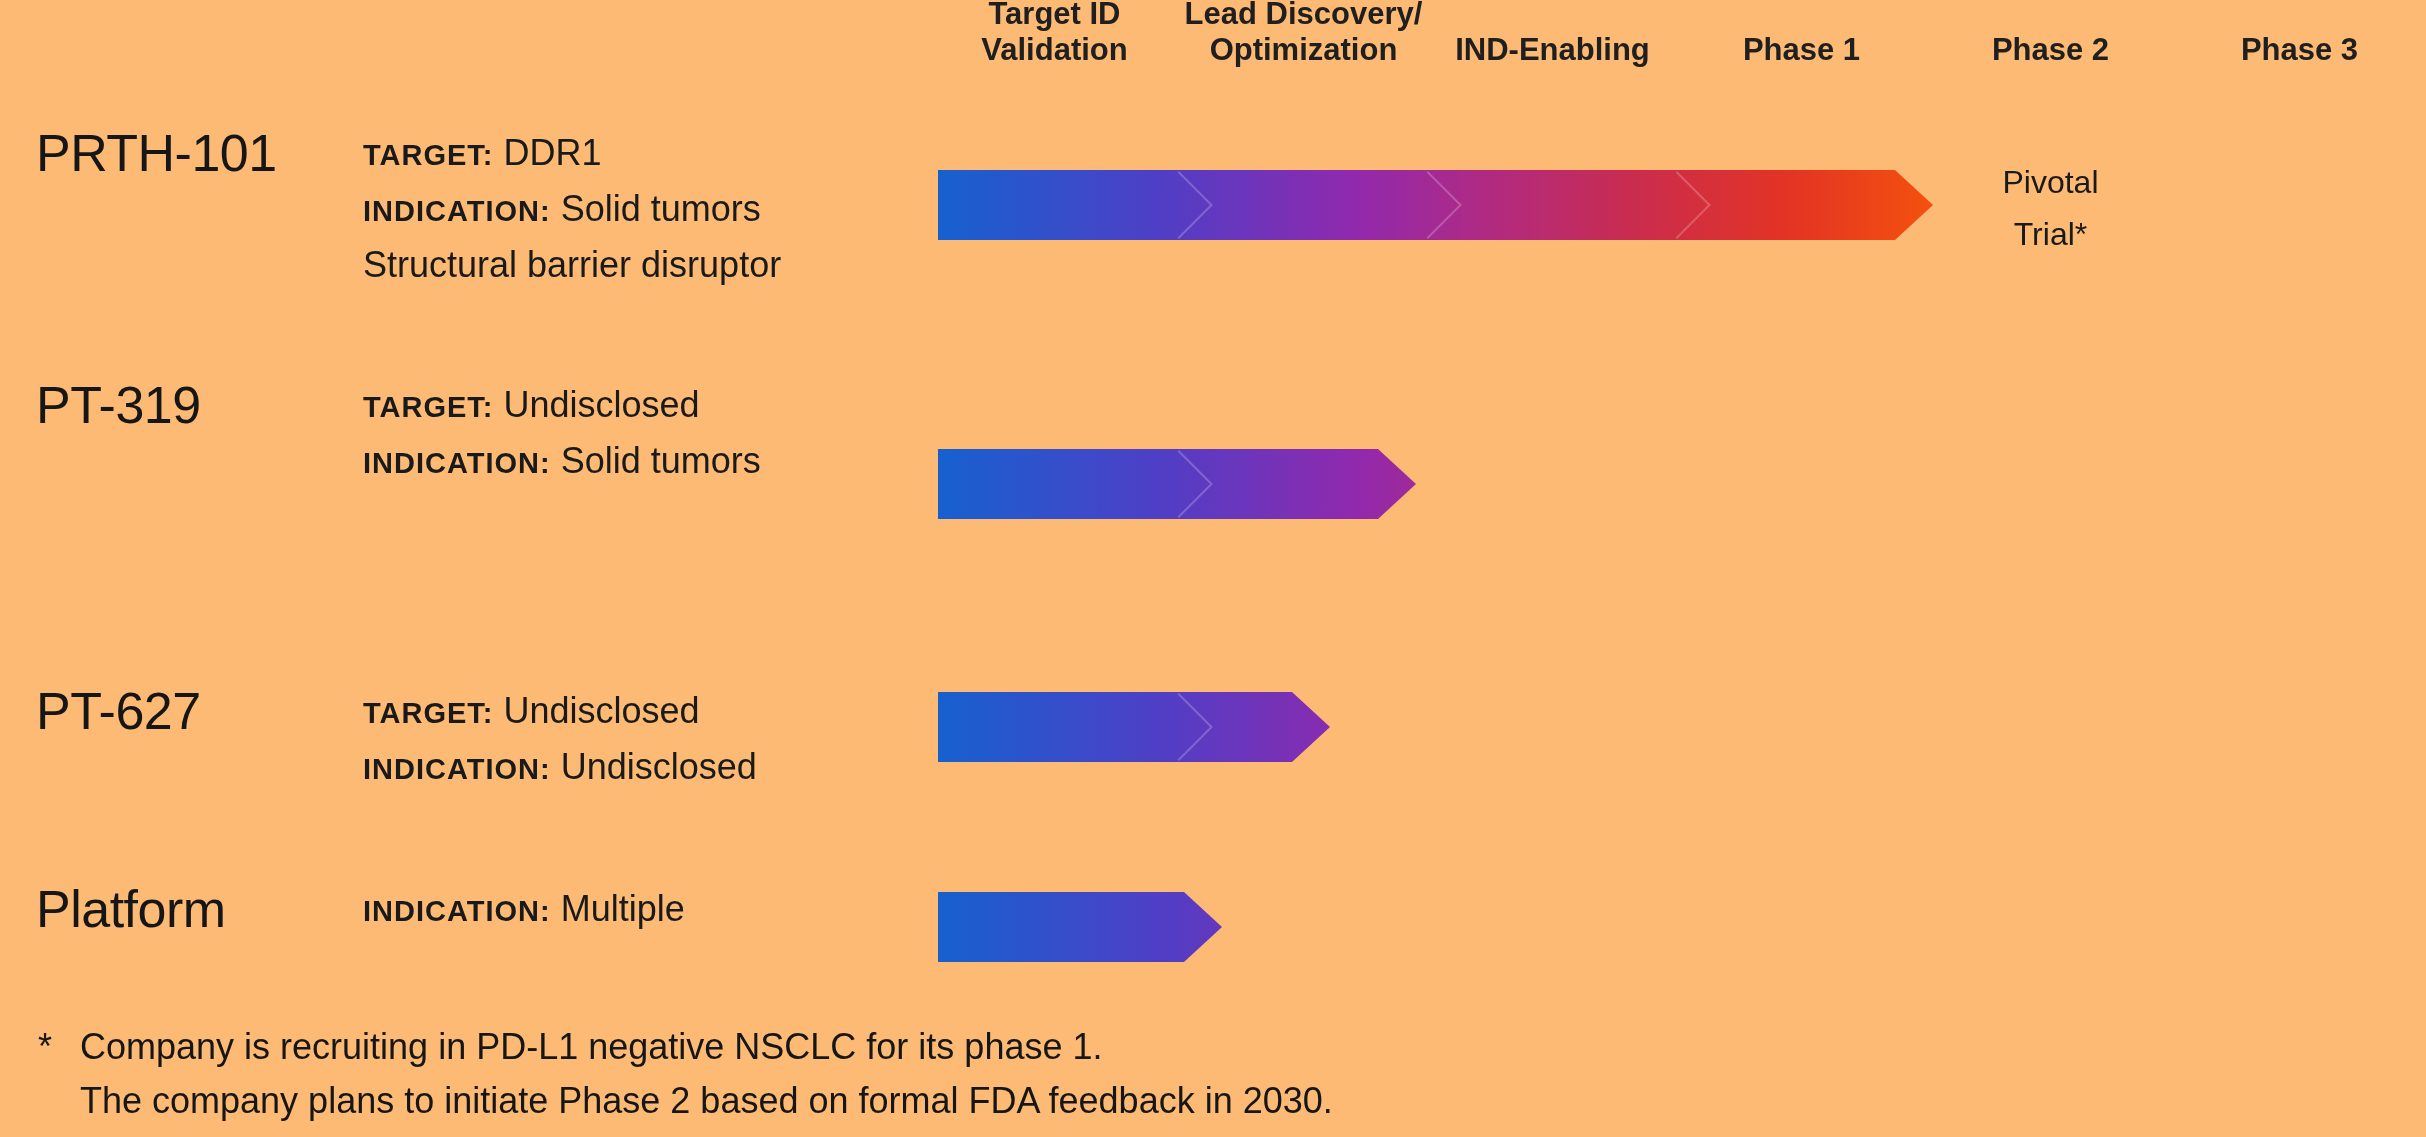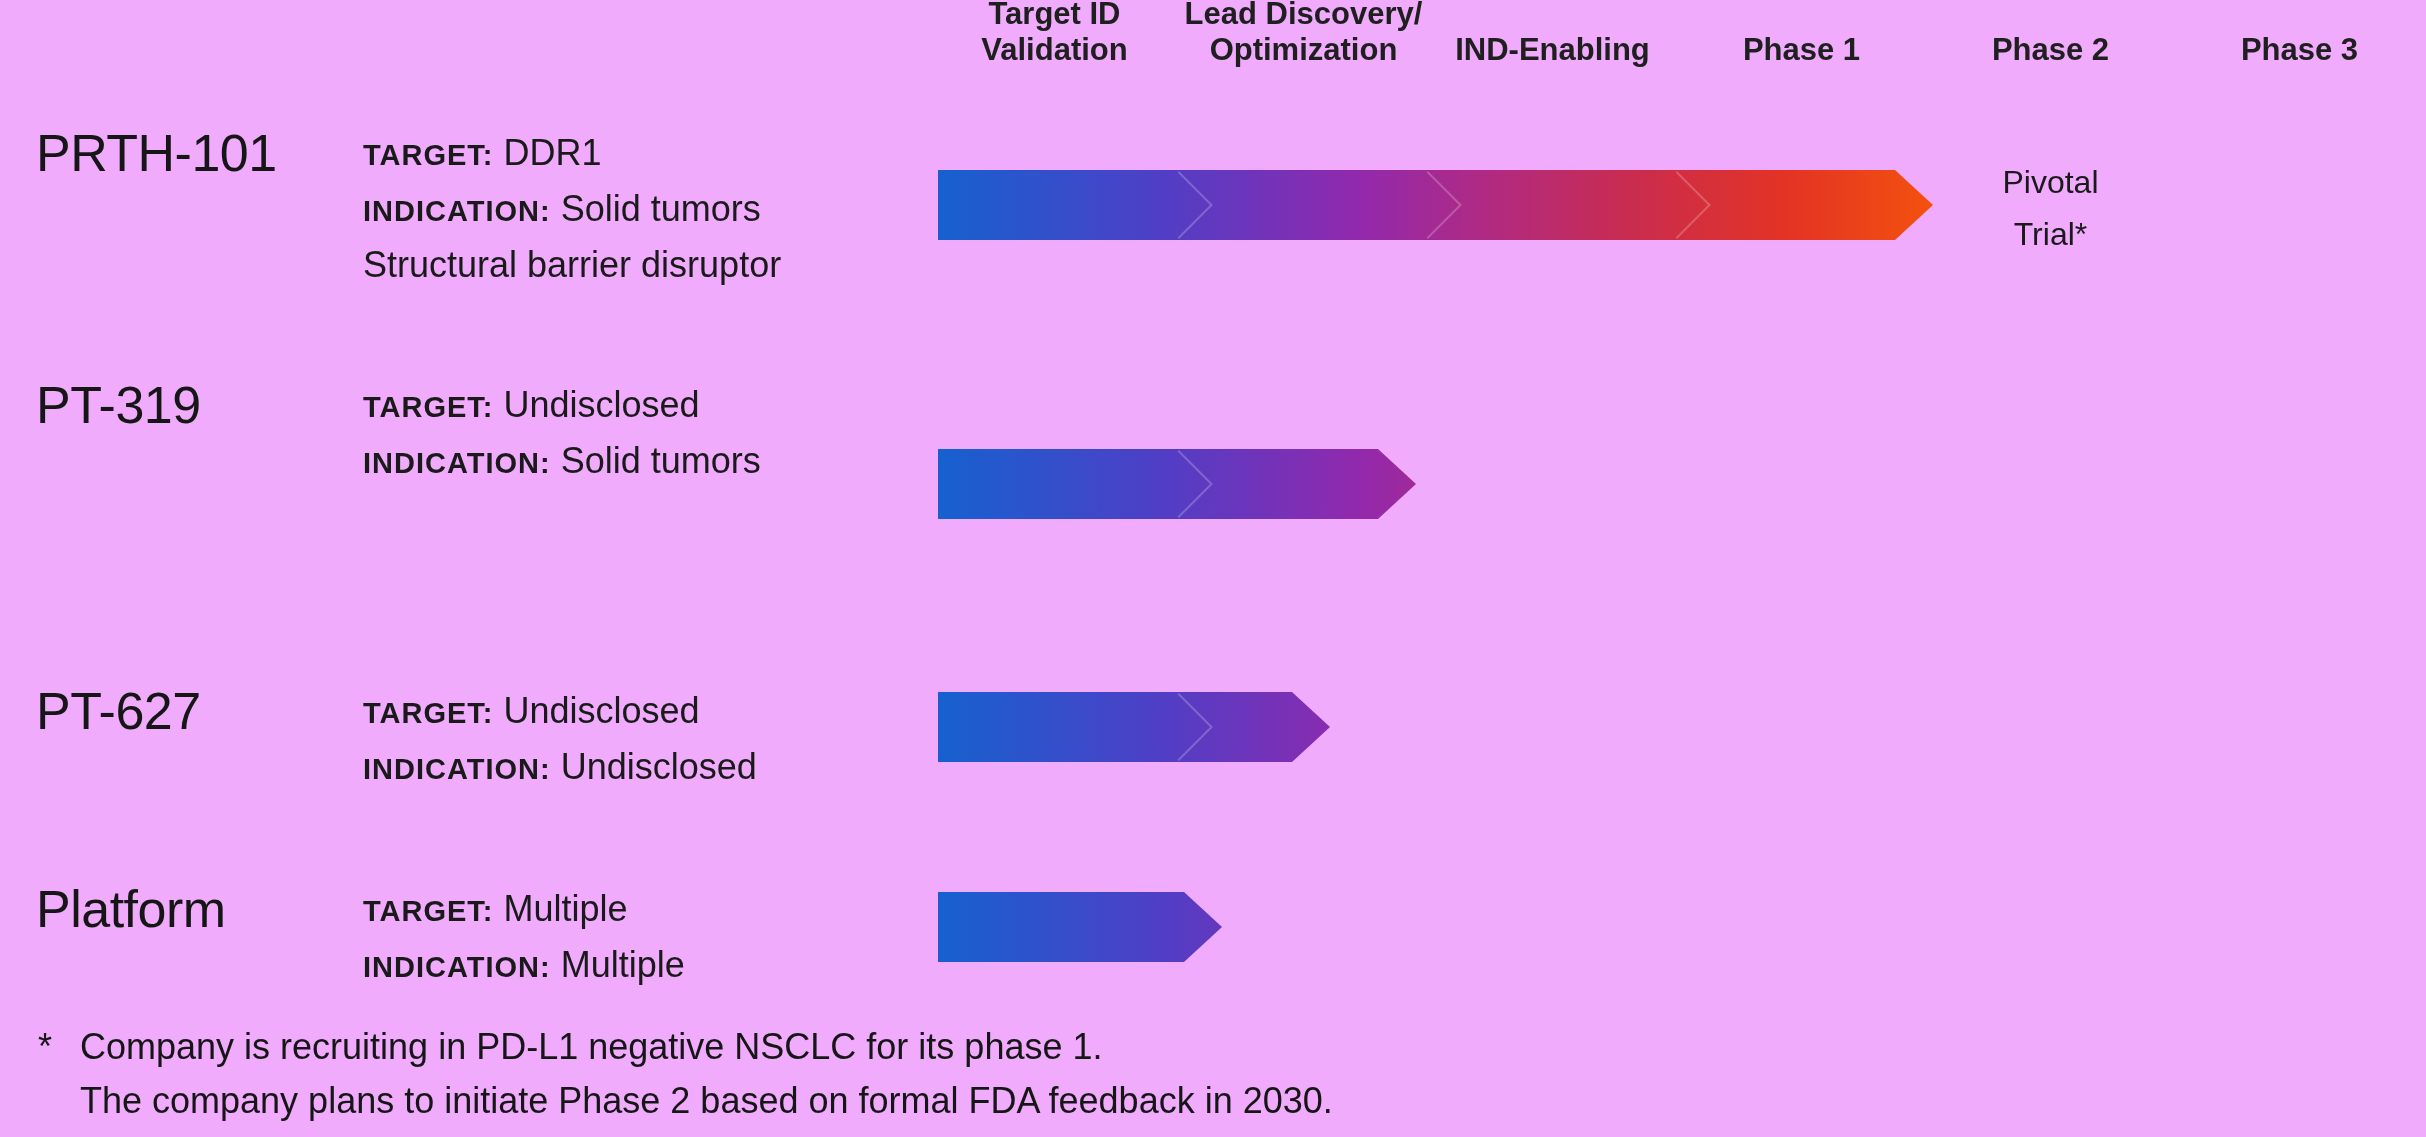--- a/index.html
+++ b/index.html
@@ -1,19 +1,19 @@
 <!DOCTYPE html>
 <html><head>
 <meta charset="utf-8">
 <style>
   html,body{margin:0;padding:0;background:#ffffff;}
   #canvas{
     position:relative;
     width:2426px;height:1137px;
-    background:#f0abfc;
+    background:#fdba74;
     font-family:"Liberation Sans", sans-serif;
     color:#1a1a1a;
     overflow:hidden;
   }
   
   .col-head{
     position:absolute;top:4px;height:64px;width:249px;
     display:flex;align-items:flex-end;justify-content:center;
     text-align:center;
     font-size:31px;font-weight:700;line-height:36px;
@@ -105,21 +105,20 @@
   <div class="details r2-details">
     <div><span class="lbl">TARGET:</span> <span>Undisclosed</span></div>
     <div><span class="lbl">INDICATION:</span> <span>Undisclosed</span></div>
   </div>
   <div class="arrow r2-arrow" style="width: 392px; background-image: linear-gradient(90deg, rgb(22, 97, 207) 0%, rgb(78, 63, 198) 22%, rgb(145, 41, 173) 42%, rgb(176, 42, 131) 55%, rgb(202, 44, 78) 70%, rgb(226, 51, 37) 85%, rgb(244, 81, 14) 100%); background-size: 995px 100%;">
       <div class="chev" style="left: 241px;"></div>
     </div>
 
   <div class="prog-name r3-name">Platform</div>
   <div class="details r3-details">
-    <div><span class="lbl">TARGET:</span> <span>Multiple</span></div>
     <div><span class="lbl">INDICATION:</span> <span>Multiple</span></div>
   </div>
   <div class="arrow r3-arrow" style="width: 284px; background-image: linear-gradient(90deg, rgb(22, 97, 207) 0%, rgb(78, 63, 198) 22%, rgb(145, 41, 173) 42%, rgb(176, 42, 131) 55%, rgb(202, 44, 78) 70%, rgb(226, 51, 37) 85%, rgb(244, 81, 14) 100%); background-size: 995px 100%;"></div>
 
   <div class="footnote">
     <div class="fn-line"><span class="fn-star">*</span><span>Company is recruiting in PD-L1 negative NSCLC for its phase 1.</span></div>
     <div class="fn-line"><span>The company plans to initiate Phase 2 based on formal FDA feedback in 2030.</span></div>
   </div>
 
 </div>

